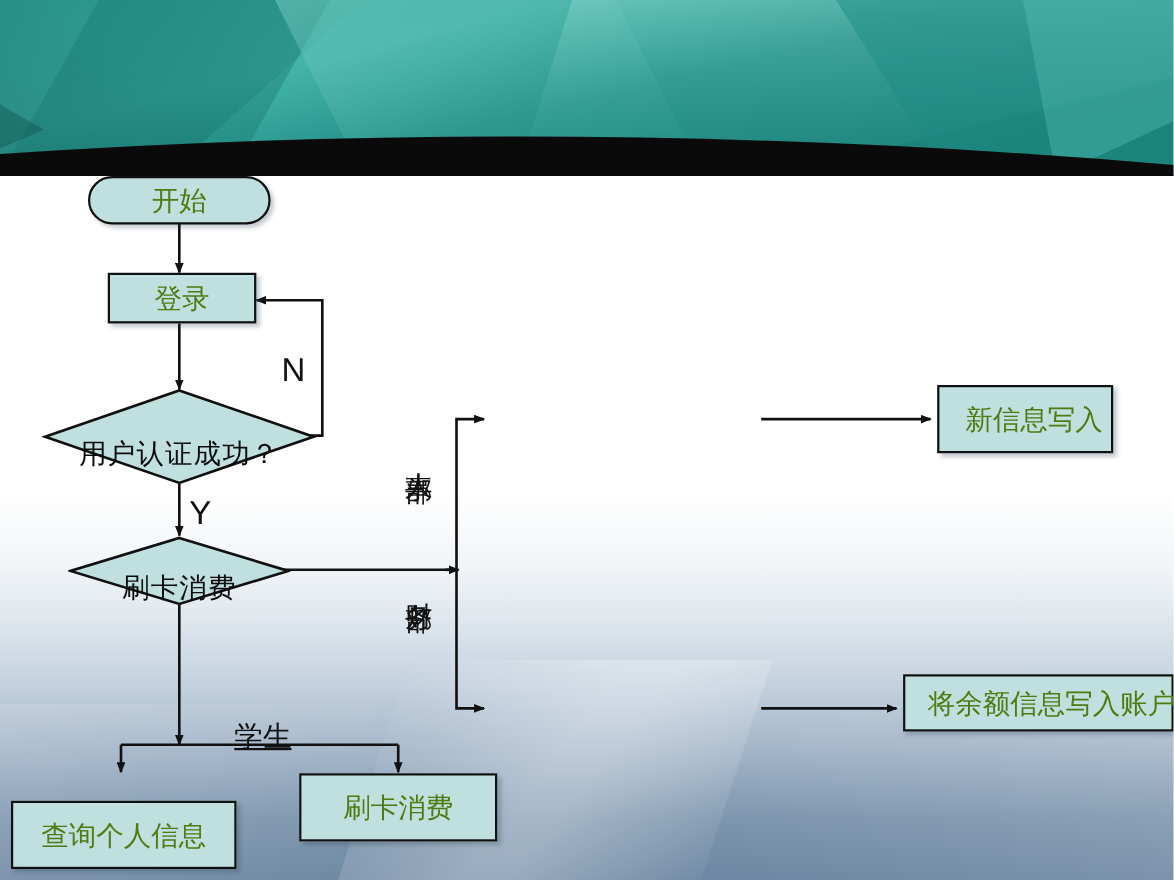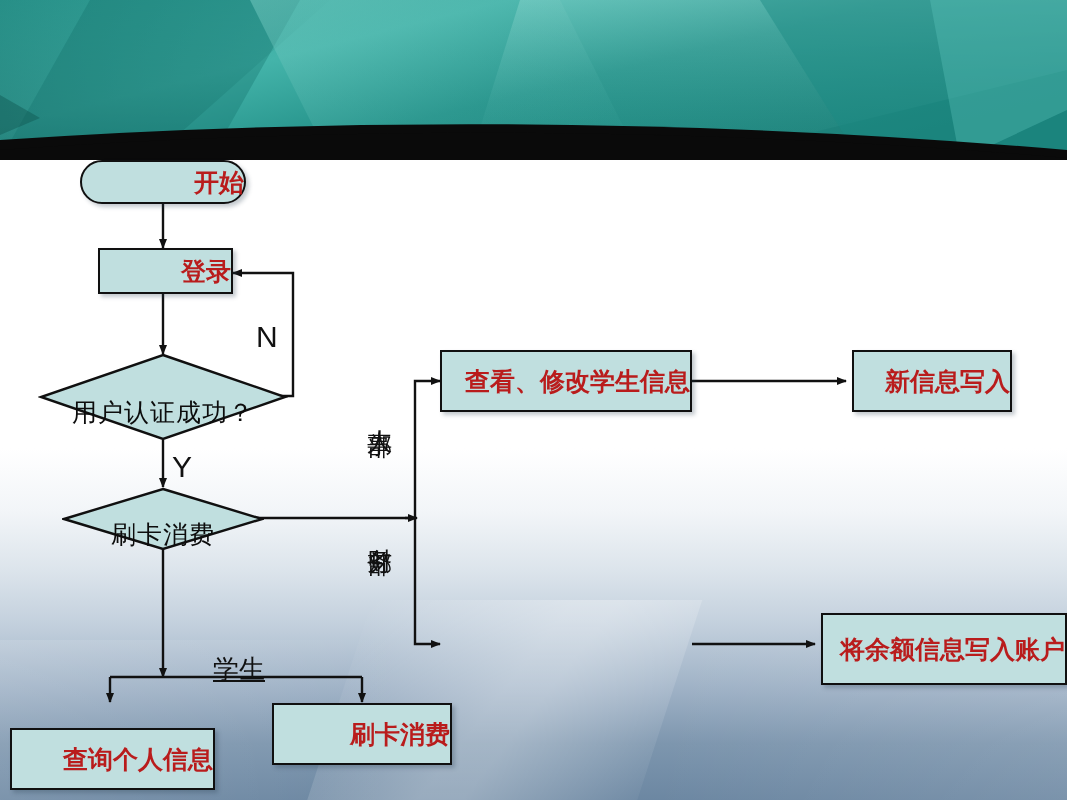--- a/index.html
+++ b/index.html
@@ -73,26 +73,25 @@
   }
 
   
   .node {
     position: absolute;
     box-sizing: border-box;
     background: #c0dfdf;
     border: 2px solid #101010;
     display: flex;
     align-items: center;
-    justify-content: flex-end;
-    color: #b91c1c;
+    justify-content: center;
+    color: #4d7c0f;
     text-align: center;
     white-space: nowrap;
     box-shadow: 3px 3px 4px rgba(40,60,80,0.28);
-    font-weight: bold;
   }
   .node.process { font-size: 25px; }
   .node.terminator {
     border-radius: 34px;
     font-size: 25px;
   }
   .diamond-wrap {
     position: absolute;
     display: flex;
     align-items: center;
@@ -228,30 +227,27 @@
     <span class="diamond-label">用户认证成功？</span>
   </div>
 
   <div class="diamond-wrap" style="left:62px; top:487px; width:202px; height:64px;">
     <svg width="202" height="64" viewBox="0 0 202 64">
       <polygon points="101,2 200,32 101,62 2,32" fill="#c0dfdf" stroke="#101010" stroke-width="2.4"></polygon>
     </svg>
     <span class="diamond-label">刷卡消费</span>
   </div>
 
-  <div class="node process" style="left:440px; top:350px; width:252px; height:62px;">
-    <span>查看、修改学生信息</span>
-  </div>
 
   <div class="node process" style="left:852px; top:350px; width:160px; height:62px;padding-left:16px;">
     <span>新信息写入</span>
   </div>
 
 
-  <div class="node process" style="left:821px; top:613px; width:246px; height:72px;padding-left:24px;">
+  <div class="node process" style="left:821px; top:613px; width:246px; height:52px;padding-left:24px;">
     <span>将余额信息写入账户</span>
   </div>
 
   <div class="node process" style="left:10px; top:728px; width:205px; height:62px;">
     <span>查询个人信息</span>
   </div>
 
   <div class="node process" style="left:272px; top:703px; width:180px; height:62px;">
     <span>刷卡消费</span>
   </div>

